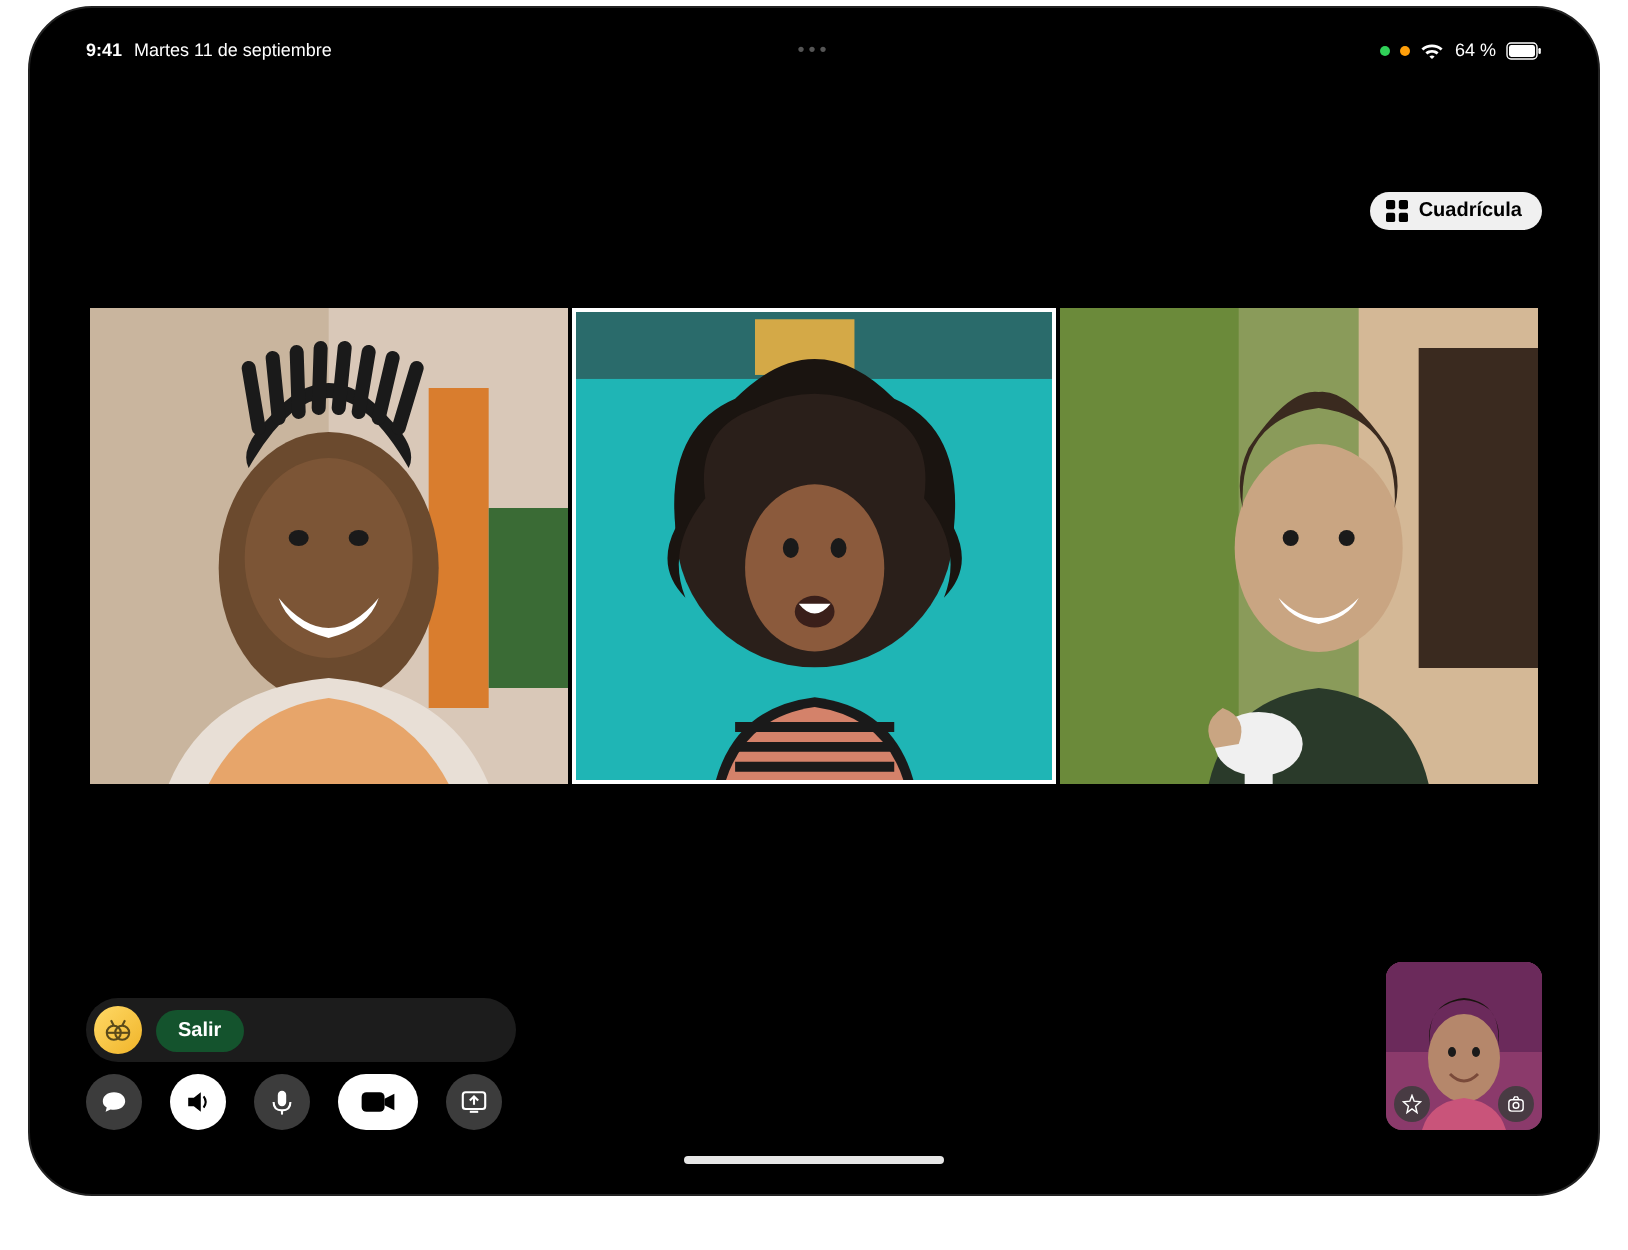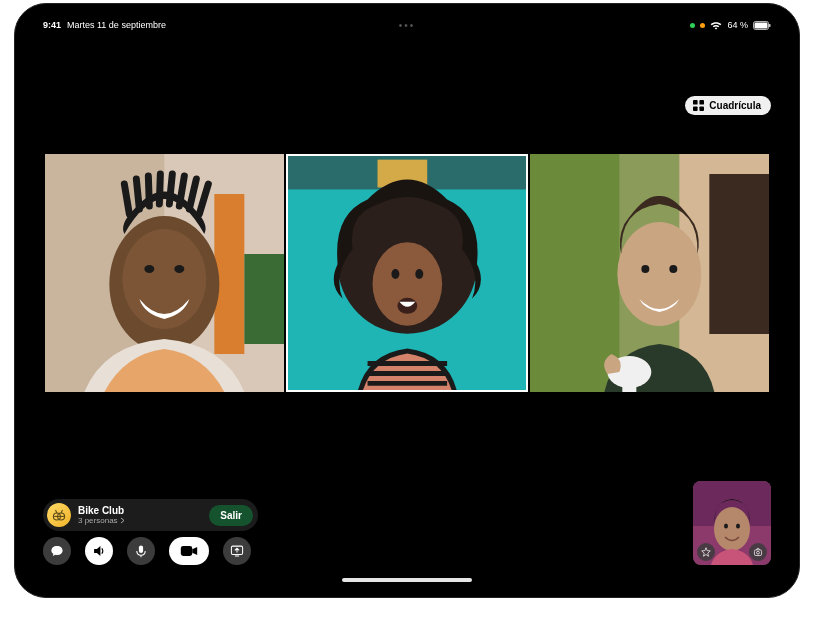--- a/index.html
+++ b/index.html
@@ -331,29 +331,20 @@
     <div class="call-panel">
       <div class="call-info-row">
         <div class="call-avatar">
           <svg width="14" height="14" viewBox="0 0 20 20">
               <circle cx="7" cy="12" r="5" fill="none" stroke="#5a4a1a" stroke-width="1.5"></circle>
               <circle cx="13" cy="12" r="5" fill="none" stroke="#5a4a1a" stroke-width="1.5"></circle>
               <path d="M7 7 L5 3 M13 7 L15 3" stroke="#5a4a1a" stroke-width="1.5"></path>
               <path d="M2 12 L18 12" stroke="#5a4a1a" stroke-width="1.5"></path>
             </svg>
         </div>
-        <div class="call-text">
-          <span class="call-name">Bike Club</span>
-          <span class="call-sub">
-            <span>3 personas</span>
-            <svg width="5" height="7" viewBox="0 0 5 7">
-                <path d="M1 1 L4 3.5 L1 6" fill="none" stroke="#aaa" stroke-width="1"></path>
-              </svg>
-          </span>
-        </div>
         <div class="leave-btn">
           <span>Salir</span>
         </div>
       </div>
       <div class="control-row">
         <div class="ctrl-btn">
           <svg width="14" height="14" viewBox="0 0 20 20">
               <path d="M10 3 C5 3 2 6 2 9.5 C2 11.5 3 13 4.8 14 L4 17 L7.5 15.3 C8.3 15.5 9.1 15.6 10 15.6 C15 15.6 18 12.6 18 9.5 C18 6 15 3 10 3 Z" fill="#fff"></path>
             </svg>
         </div>

